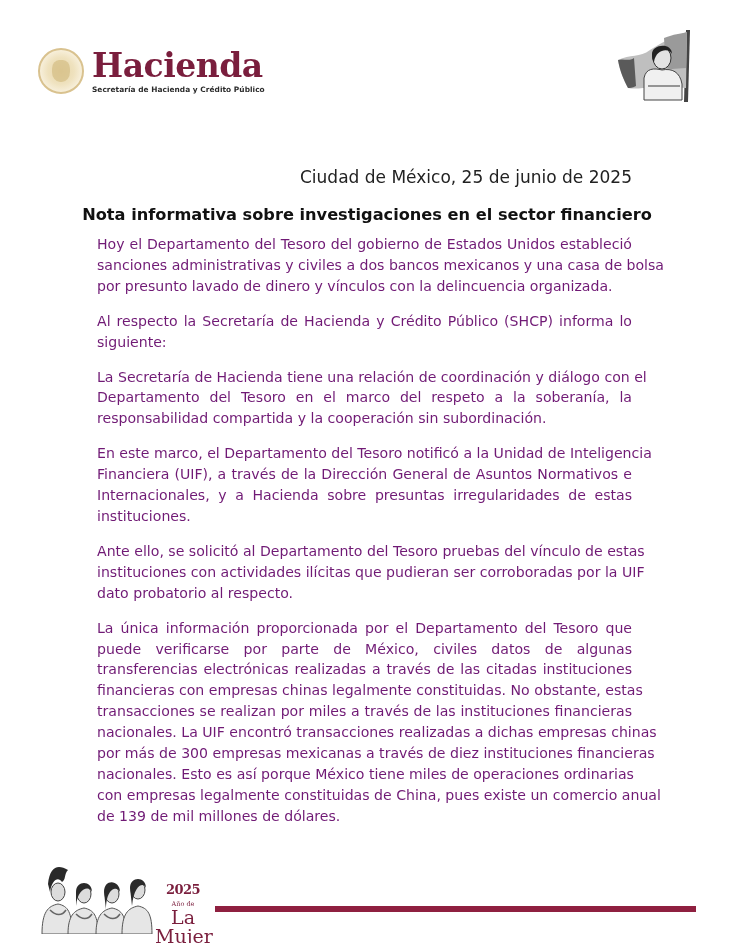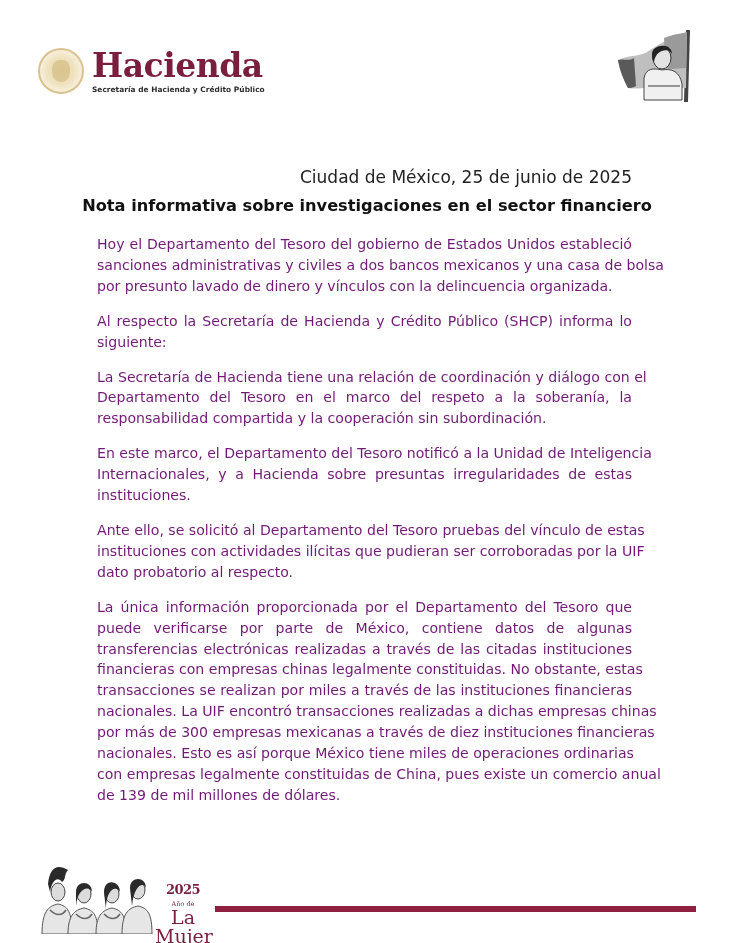--- a/index.html
+++ b/index.html
@@ -28,21 +28,21 @@
   .header-illustration {
     position: absolute; left: 614px; top: 28px; width: 86px; height: 74px;
   }
 
   .date {
     position: absolute; right: 102px; top: 131px; font-size: 17px; color: #222;
     white-space: nowrap;
     margin-top: 36px;
   }
   .title {
-    position: absolute; left: 0; width: 734px; top: 196px; text-align: center;
+    position: absolute; left: 0; width: 734px; top: 205px; text-align: center;
     font-size: 16.2px; font-weight: bold; color: #111; white-space: nowrap;
   }
   .body-text {
     position: absolute; left: 97px; width: 535px; top: 234px;
     font-size: 14.1px; line-height: 20.9px; color: #701a75;
   }
   .body-text p { margin: 0 0 14px 0; text-align: justify; text-align-last: left; }
   .line { display: block; text-align: justify; text-align-last: justify; white-space: nowrap; }
   .line.last { text-align-last: left; }
 
@@ -91,31 +91,32 @@
     <span class="line">Al respecto la Secretaría de Hacienda y Crédito Público (SHCP) informa lo</span>
     <span class="line last">siguiente:</span>
   </p>
   <p>
     <span class="line">La Secretaría de Hacienda tiene una relación de coordinación y diálogo con el</span>
     <span class="line">Departamento del Tesoro en el marco del respeto a la soberanía, la</span>
     <span class="line last">responsabilidad compartida y la cooperación sin subordinación.</span>
   </p>
   <p>
     <span class="line">En este marco, el Departamento del Tesoro notificó a la Unidad de Inteligencia</span>
+    <span class="line">Financiera (UIF), a través de la Dirección General de Asuntos Normativos e</span>
     <span class="line">Internacionales, y a Hacienda sobre presuntas irregularidades de estas</span>
     <span class="line last">instituciones.</span>
   </p>
   <p>
     <span class="line">Ante ello, se solicitó al Departamento del Tesoro pruebas del vínculo de estas</span>
     <span class="line">instituciones con actividades ilícitas que pudieran ser corroboradas por la UIF</span>
     <span class="line last">dato probatorio al respecto.</span>
   </p>
   <p>
     <span class="line">La única información proporcionada por el Departamento del Tesoro que</span>
-    <span class="line">puede verificarse por parte de México, contiene datos de algunas</span>
+    <span class="line">puede verificarse por parte de México, civiles datos de algunas</span>
     <span class="line">transferencias electrónicas realizadas a través de las citadas instituciones</span>
     <span class="line">financieras con empresas chinas legalmente constituidas. No obstante, estas</span>
     <span class="line">transacciones se realizan por miles a través de las instituciones financieras</span>
     <span class="line">nacionales. La UIF encontró transacciones realizadas a dichas empresas chinas</span>
     <span class="line">por más de 300 empresas mexicanas a través de diez instituciones financieras</span>
     <span class="line">nacionales. Esto es así porque México tiene miles de operaciones ordinarias</span>
     <span class="line">con empresas legalmente constituidas de China, pues existe un comercio anual</span>
     <span class="line last">de 139 de mil millones de dólares.</span>
   </p>
 </div>

